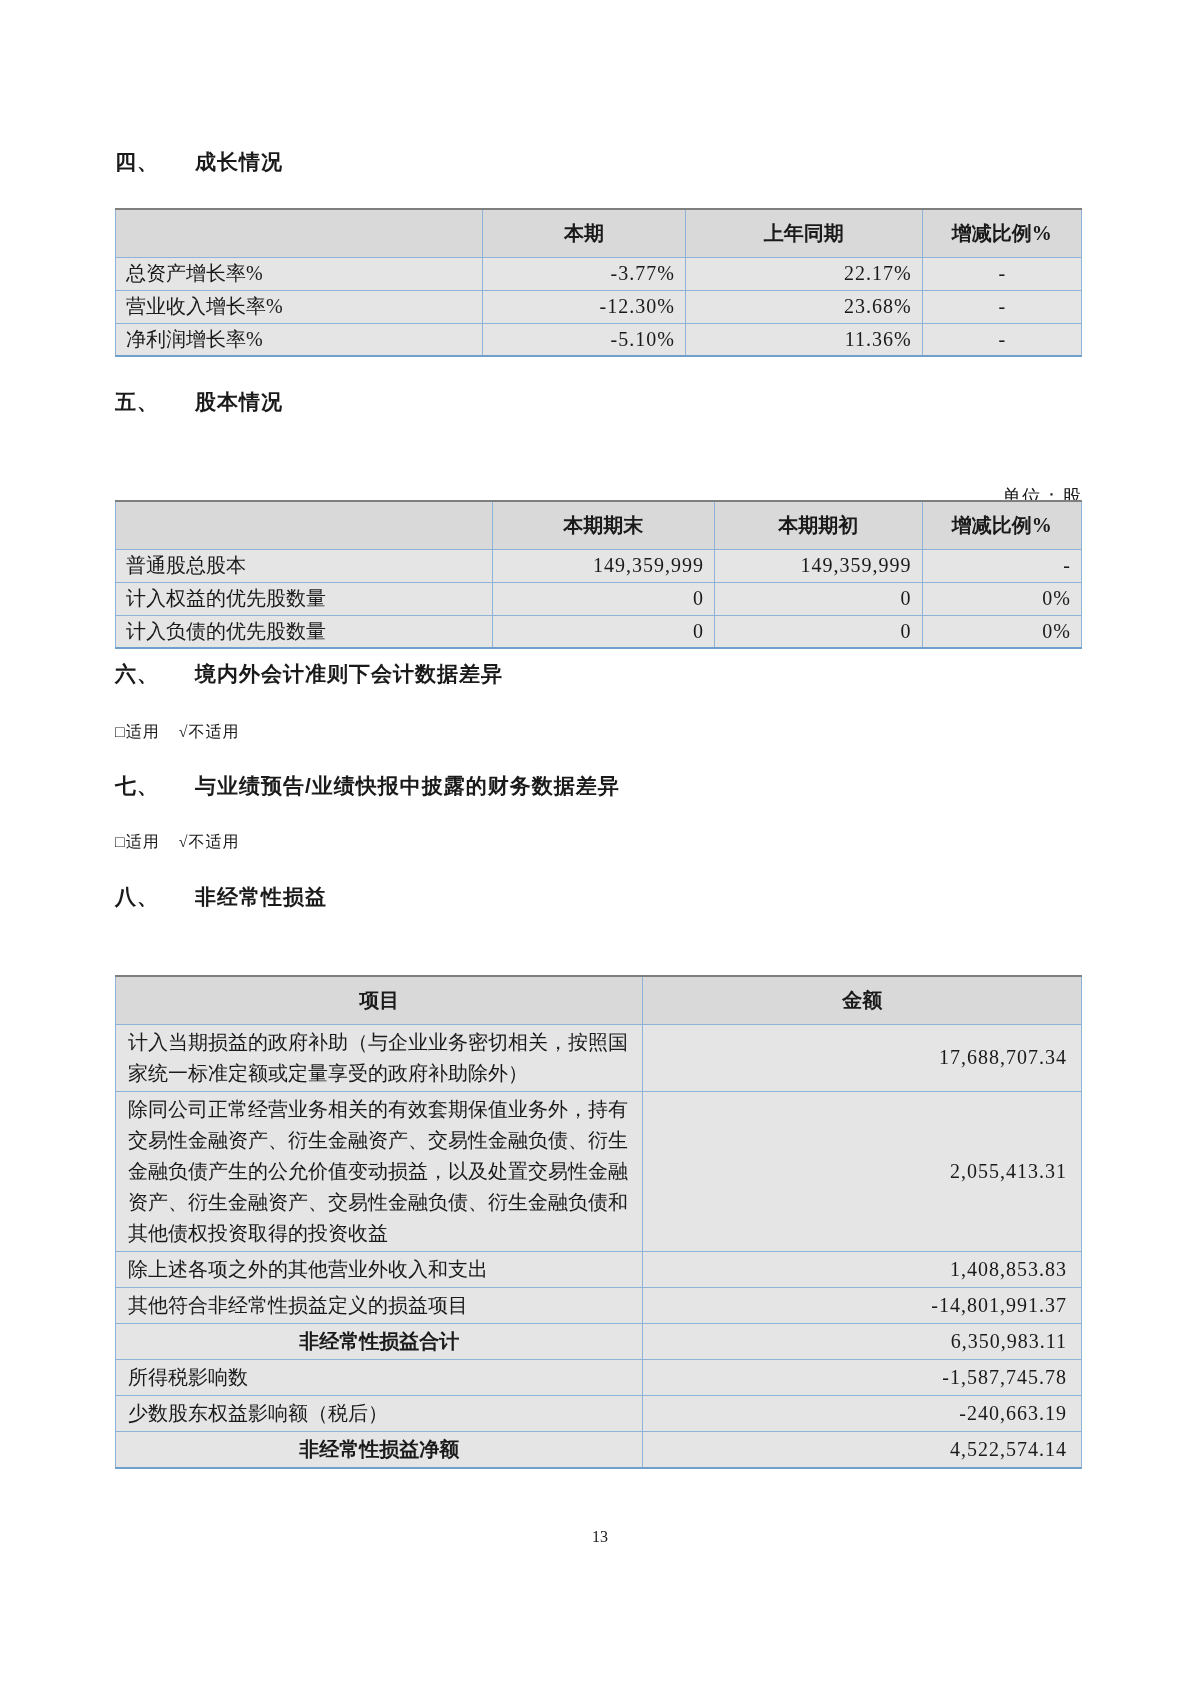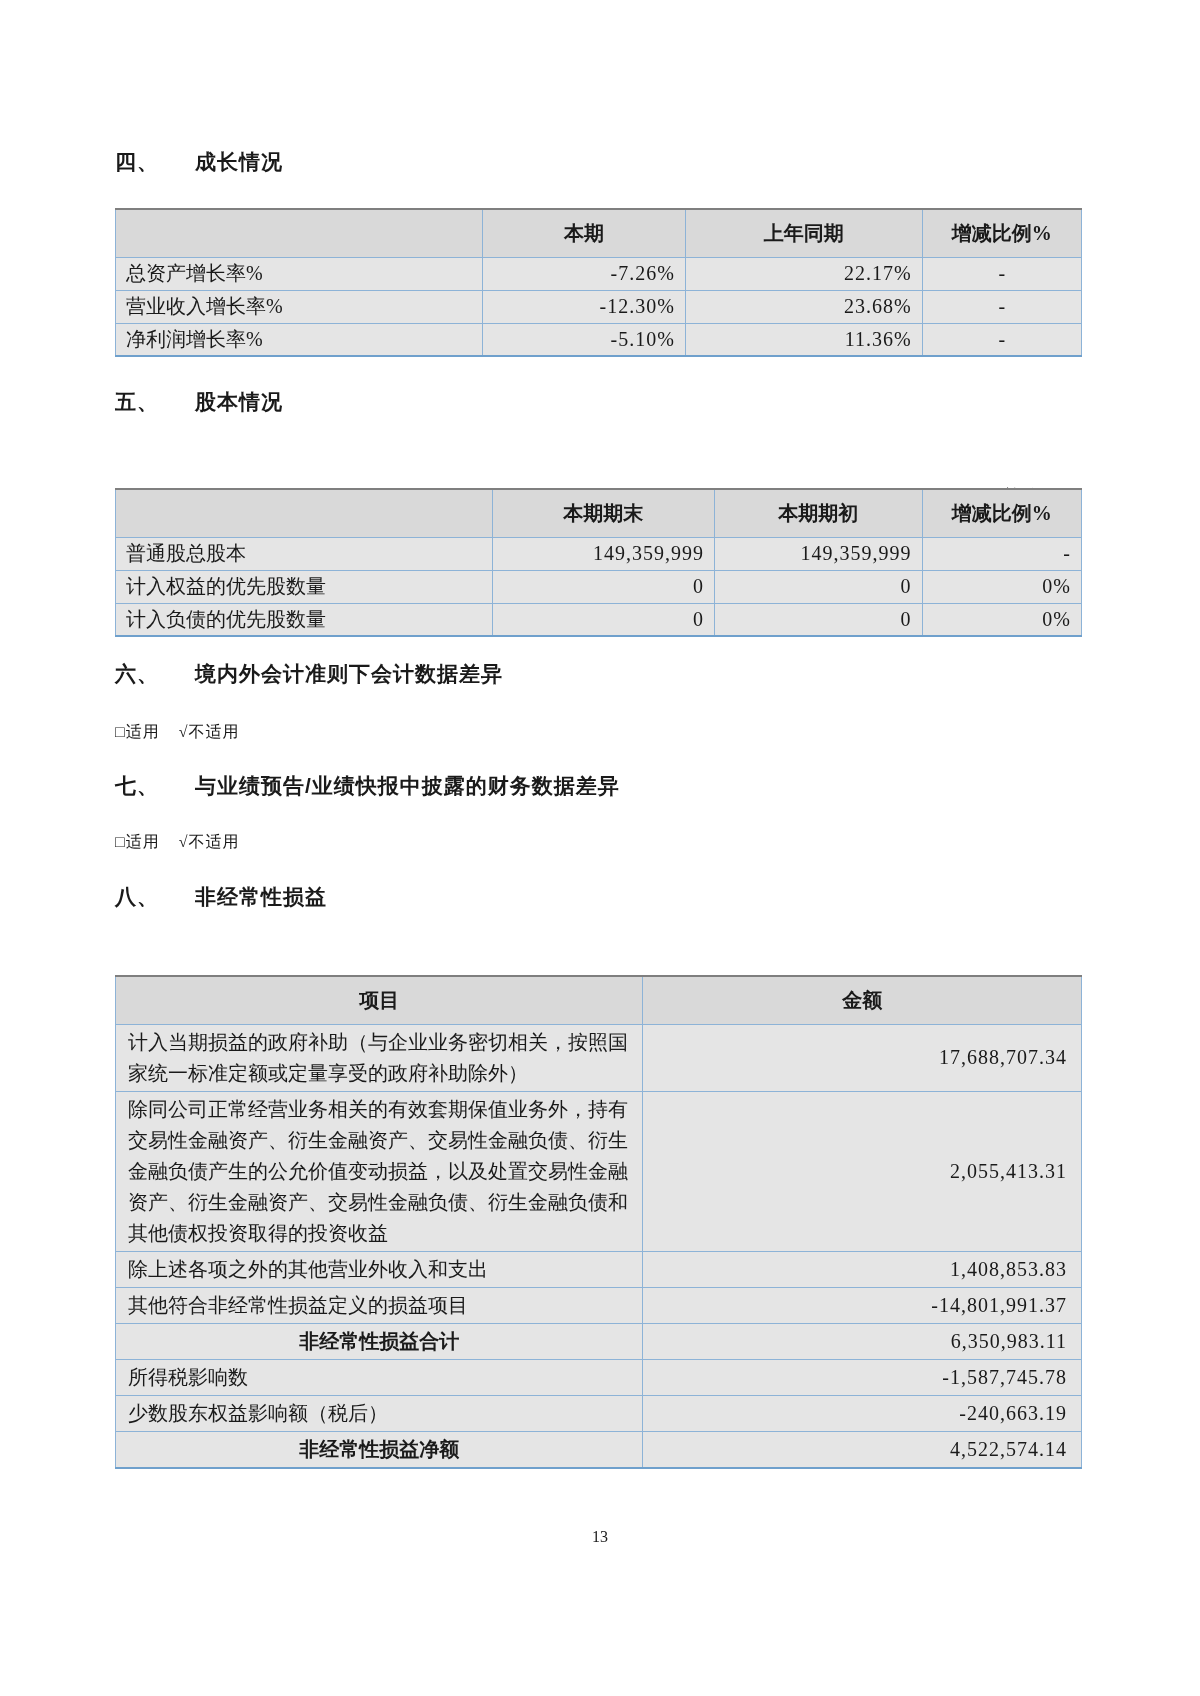--- a/index.html
+++ b/index.html
@@ -112,21 +112,21 @@
         <tr>
           <th></th>
           <th>本期</th>
           <th>上年同期</th>
           <th>增减比例%</th>
         </tr>
       </thead>
       <tbody>
         <tr>
           <td class="lbl">总资产增长率%</td>
-          <td class="num">-7.26%</td>
+          <td class="num">-3.77%</td>
           <td class="num">22.17%</td>
           <td class="ctr">-</td>
         </tr>
         <tr>
           <td class="lbl">营业收入增长率%</td>
           <td class="num">-12.30%</td>
           <td class="num">23.68%</td>
           <td class="ctr">-</td>
         </tr>
         <tr>
@@ -138,21 +138,21 @@
       </tbody>
     </table>
 
     <div class="abs sec-heading" style="top:388px;">
       <span class="sec-num">五、</span>
       <span>股本情况</span>
     </div>
 
     <div class="abs unit-label" style="top:448px;">单位：股</div>
 
-    <table class="tbl t2 abs" style="top:488px;padding-left:24px;">
+    <table class="tbl t2 abs" style="top:500px;padding-left:24px;">
       <colgroup>
           <col style="width:39%">
           <col style="width:23%">
           <col style="width:21.5%">
           <col style="width:16.5%">
         </colgroup>
       <thead>
         <tr>
           <th></th>
           <th>本期期末</th>

